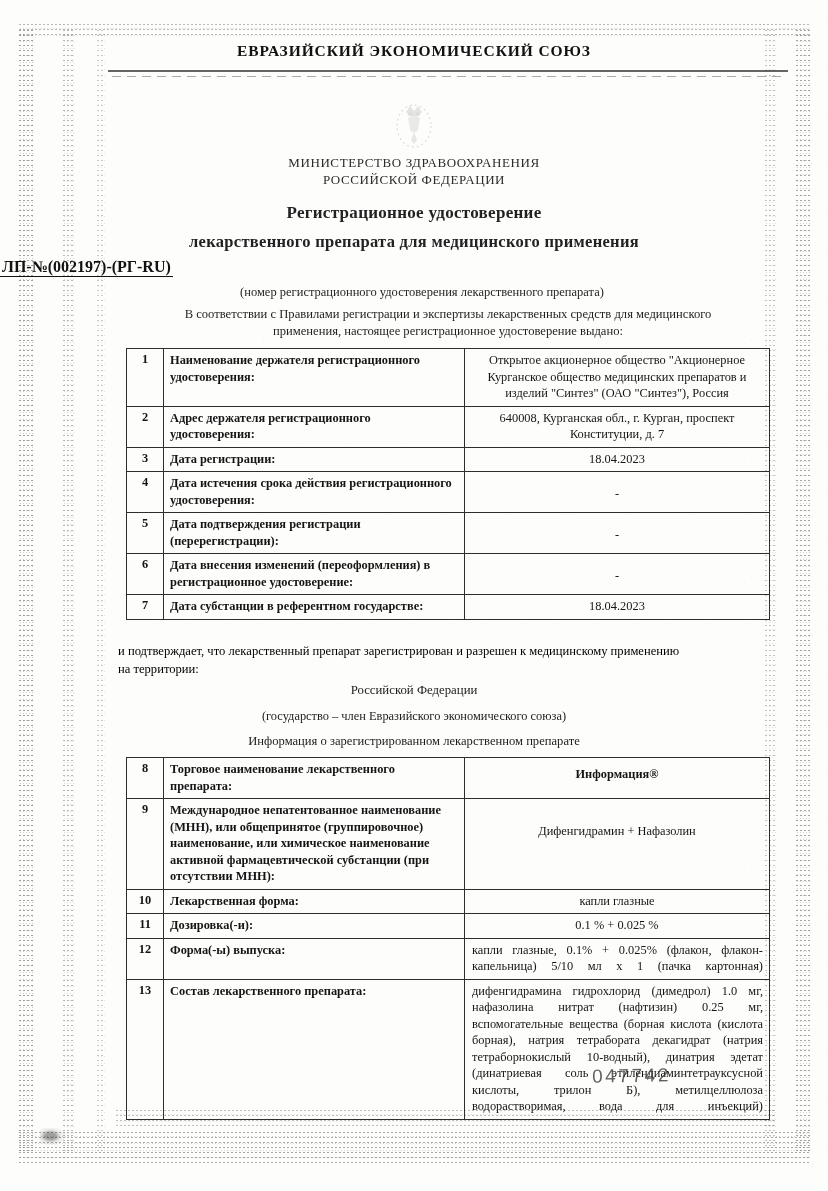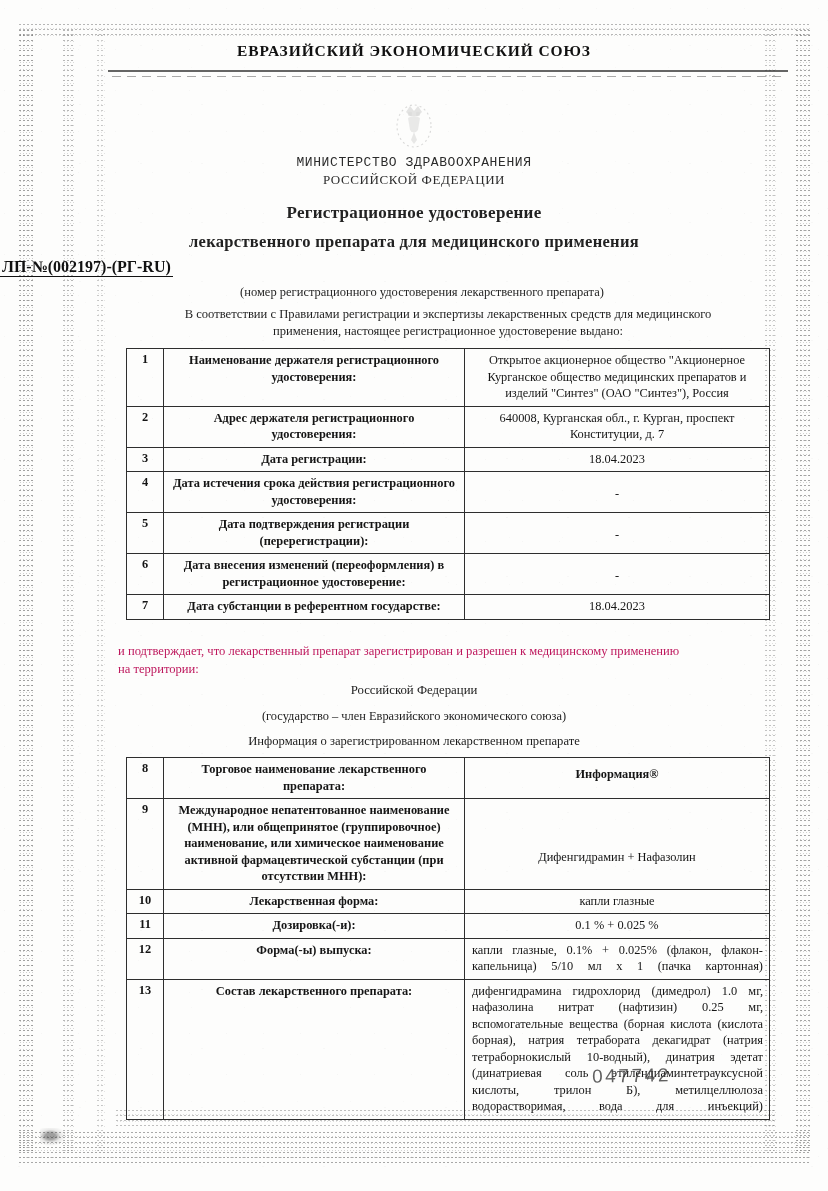--- a/index.html
+++ b/index.html
@@ -93,21 +93,21 @@
   
   .ministry {
     position: absolute;
     left: 0; right: 0;
     text-align: center;
     font-size: 13px;
     letter-spacing: .6px;
     color: #2b2b2b;
     filter: blur(.2px);
   }
-  .ministry.l1 { top: 155px; font-family: Liberation Mono, monospace; }
+  .ministry.l1 { top: 155px; }
   .ministry.l2 { top: 172px; }
 
   .doctitle {
     position: absolute;
     left: 0; right: 0;
     text-align: center;
     font-size: 17px;
     font-weight: bold;
     color: #222;
     filter: blur(.25px);
@@ -165,21 +165,20 @@
     width: 24px;
     text-align: center;
     font-weight: bold;
     padding-left: 2px;
     padding-right: 2px;
   }
   td.lbl {
     width: 288px;
     font-weight: bold;
     line-height: 16.5px;
-    text-align: center;
   }
   td.val {
     text-align: center;
     line-height: 16.5px;
     font-weight: normal;
   }
   td.val.just {
     text-align: justify;
     text-align-last: justify;
     padding-left: 7px;
@@ -189,21 +188,21 @@
   #table-top  { left: 126px; top: 348px; width: 644px; }
   #table-bot  { left: 126px; top: 757px; width: 644px; }
 
   
   .confirm {
     position: absolute;
     left: 118px; width: 660px;
     top: 643px;
     font-size: 12.6px;
     line-height: 17.5px;
-    color: #be185d;
+    color: #000000;
   }
   .centerline {
     position: absolute;
     left: 0; right: 0;
     text-align: center;
     font-size: 12.8px;
     color: #1d1d1d;
   }
   .cl-rf   { top: 683px; }
   .cl-memb { top: 709px; font-size: 12.4px; }
@@ -328,21 +327,21 @@
   <table class="reg" id="table-bot">
     <tbody>
       <tr>
         <td class="num">8</td>
         <td class="lbl">Торговое наименование лекарственного препарата:</td>
         <td class="val" style="font-weight:bold;padding-top:8px;">Информация®</td>
       </tr>
       <tr>
         <td class="num">9</td>
         <td class="lbl">Международное непатентованное наименование (МНН), или общепринятое (группировочное) наименование, или химическое наименование активной фармацевтической субстанции (при отсутствии МНН):</td>
-        <td class="val" style="padding-top:50px;">Дифенгидрамин + Нафазолин</td>
+        <td class="val" style="padding-top:24px;">Дифенгидрамин + Нафазолин</td>
       </tr>
       <tr>
         <td class="num">10</td>
         <td class="lbl">Лекарственная форма:</td>
         <td class="val">капли глазные</td>
       </tr>
       <tr>
         <td class="num">11</td>
         <td class="lbl">Дозировка(-и):</td>
         <td class="val">0.1 % + 0.025 %</td>

